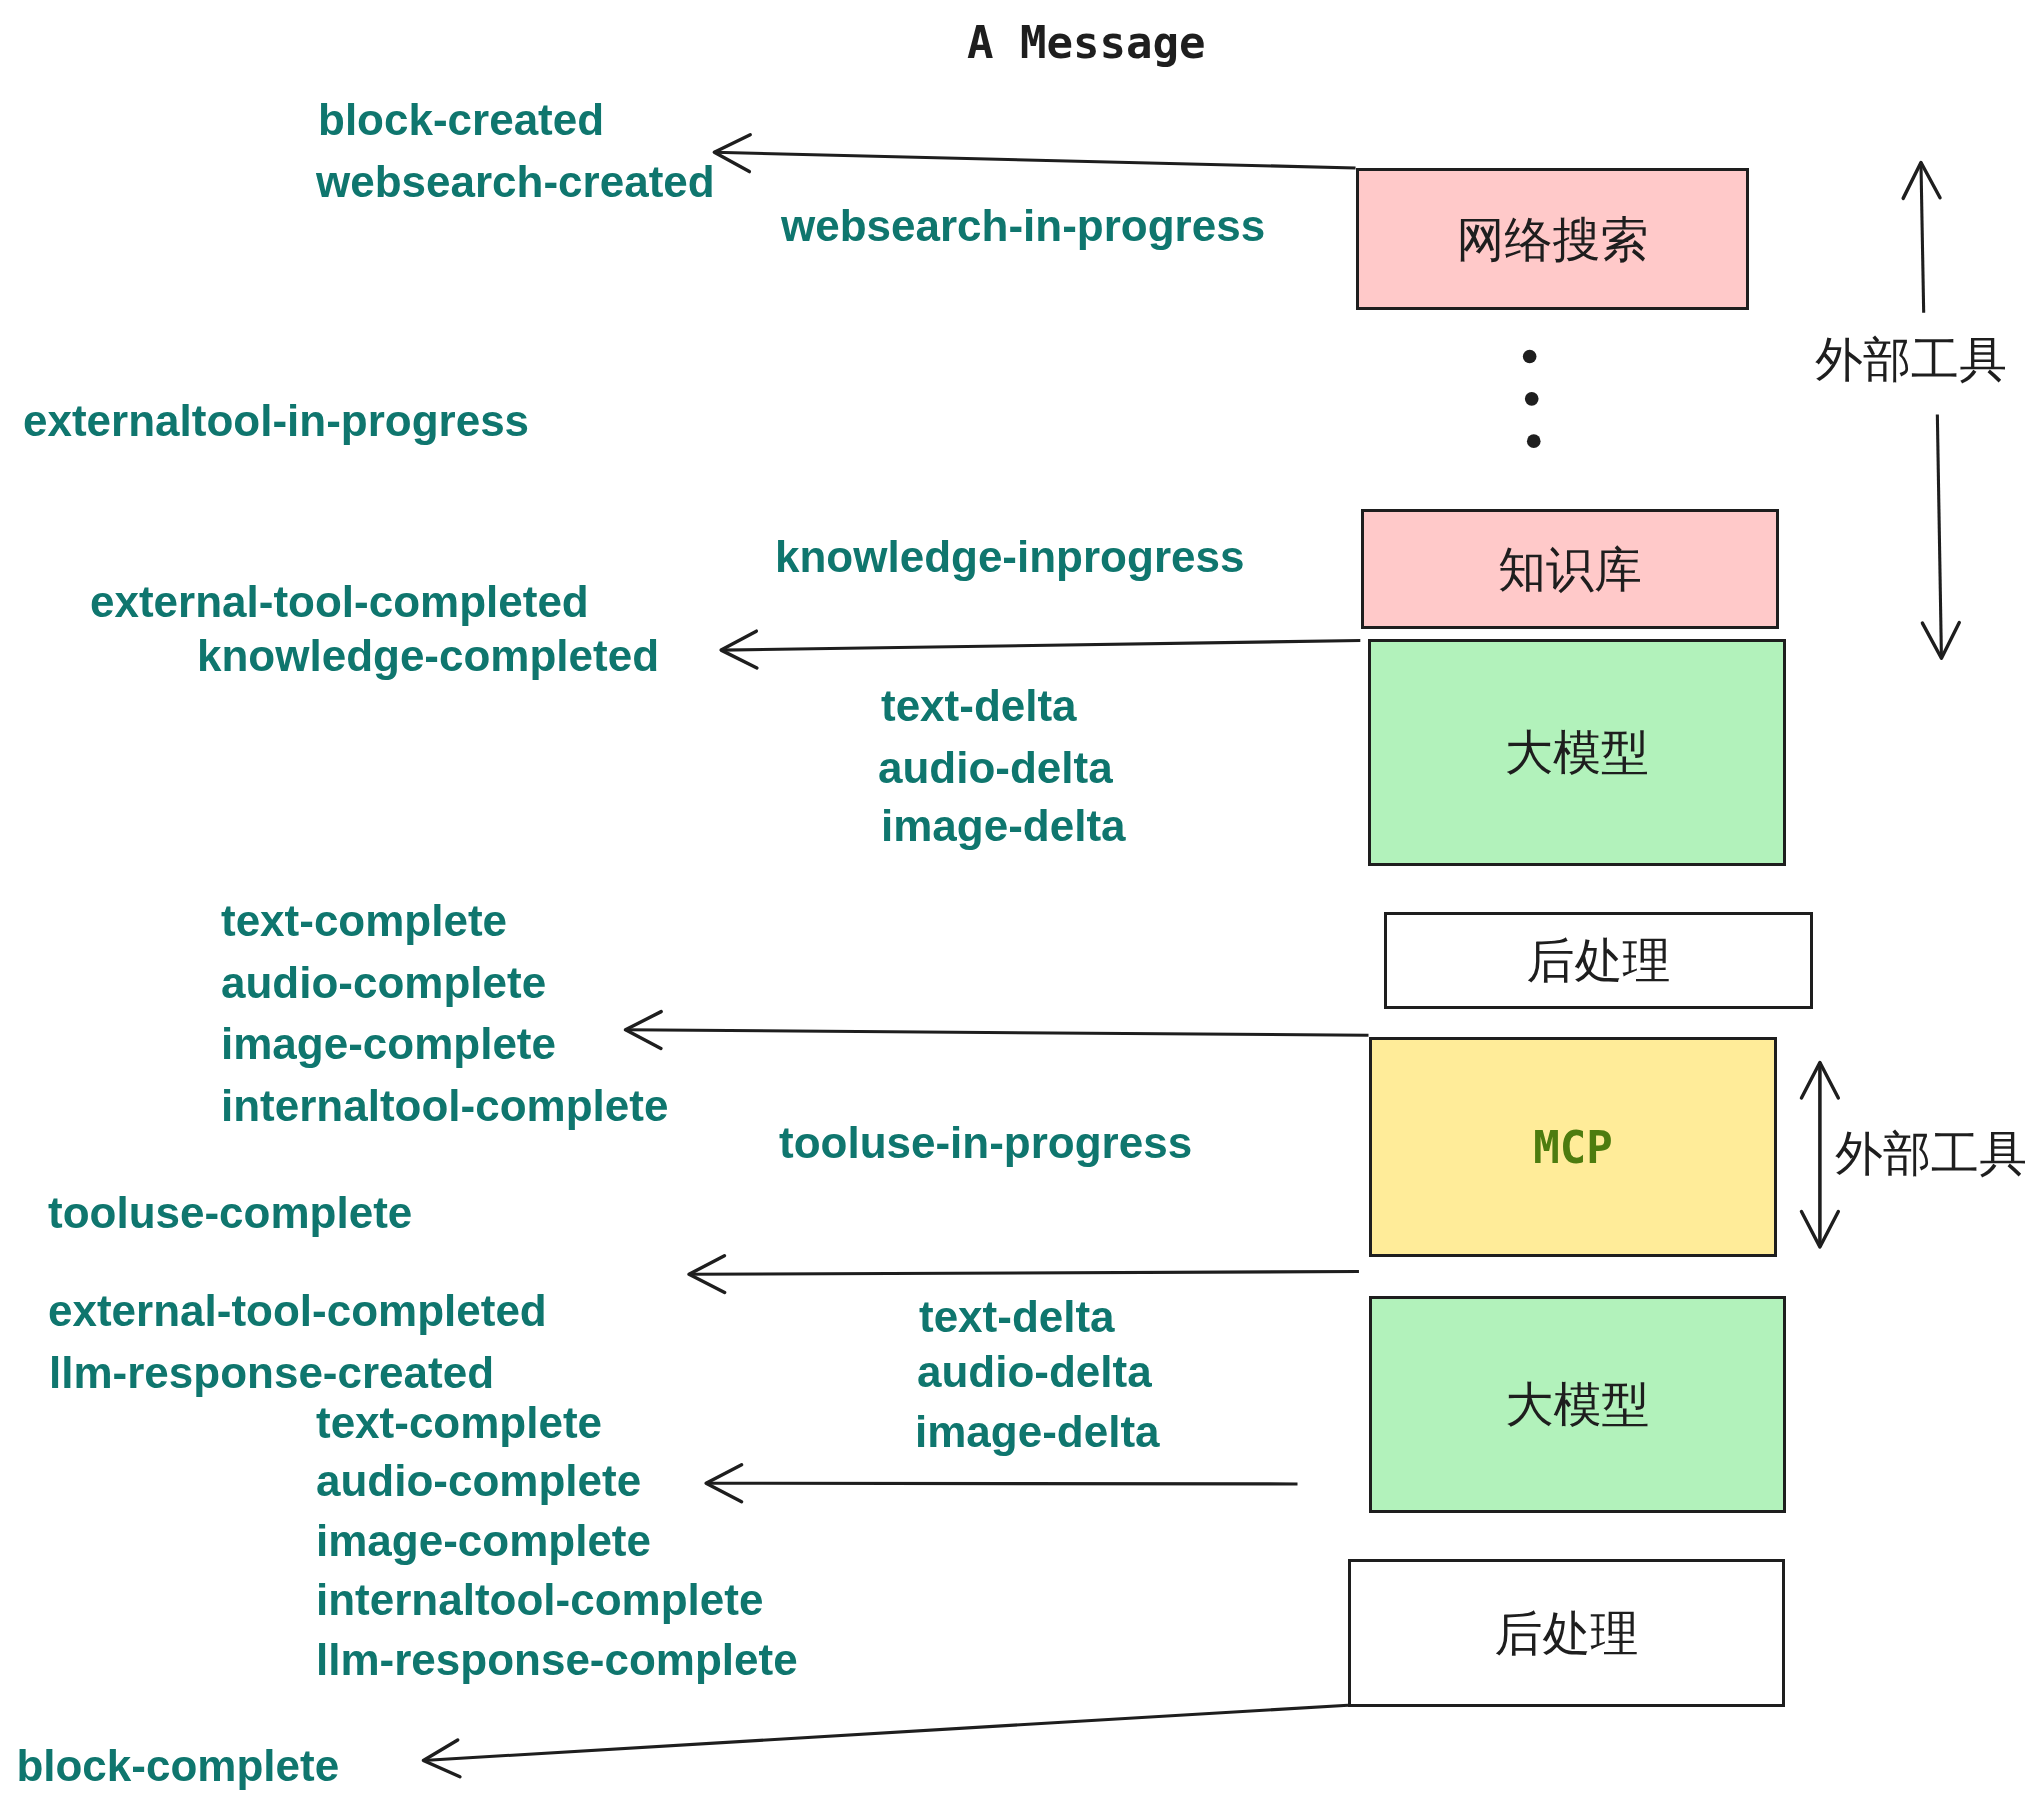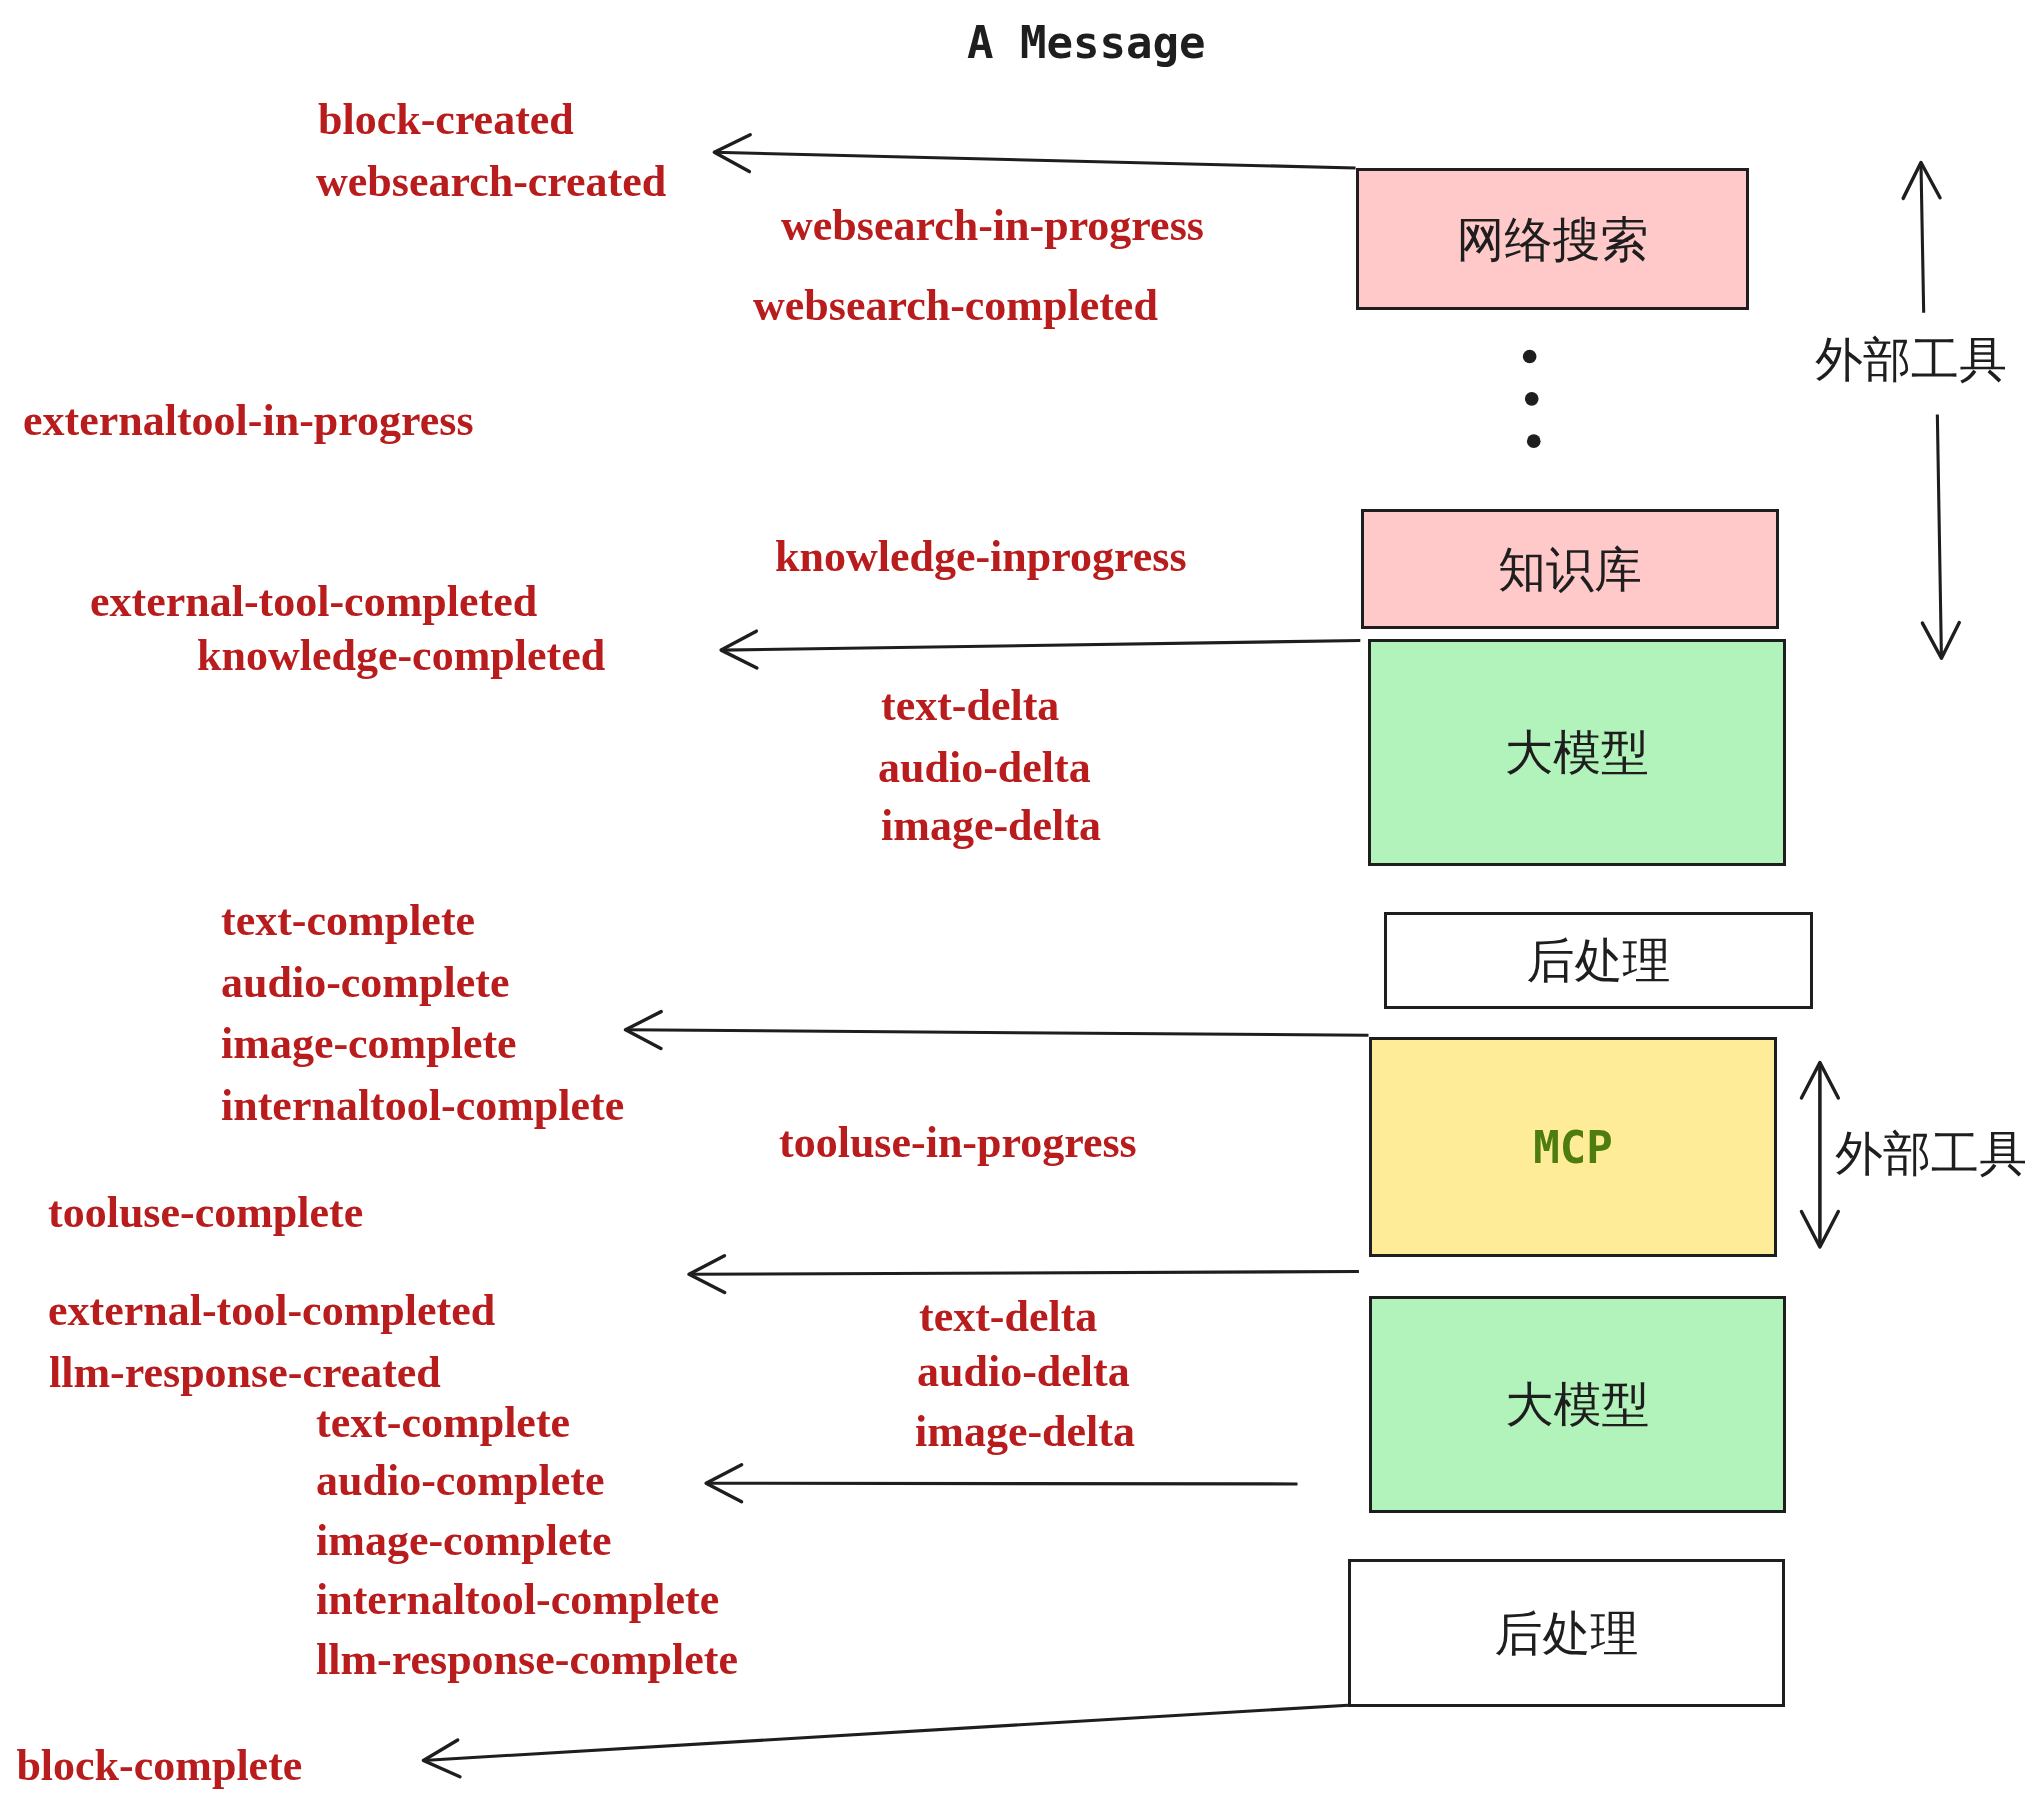--- a/index.html
+++ b/index.html
@@ -7,26 +7,26 @@
     position:relative;
     width:2035px;height:1796px;
     background:#ffffff;
     overflow:hidden;
     font-family:"DejaVu Sans Mono", monospace;
     color:#1e1e1e;
   }
   .arrows{position:absolute;left:0;top:0;width:2035px;height:1796px;}
   .evt{
     position:absolute;
-    font-family:Liberation Serif, serif;
+    font-family:Liberation Sans, sans-serif;
     font-weight:bold;
     font-size:44px;
     line-height:55px;
     white-space:nowrap;
-    color:#b91c1c;
+    color:#0f766e;
   }
   .title{
     position:absolute;
     left:967px;top:15px;
     font-family:"DejaVu Sans Mono", monospace;
     font-weight:bold;
     font-size:44px;line-height:55px;
     white-space:nowrap;
   }
   .box{
@@ -117,21 +117,20 @@
   <div class="box" id="box-post2" style="background: rgb(255, 255, 255);">
     <span class="zh">后处理</span>
   </div>
 
   <div class="side-label" style="left:1815px;top:331px;">外部工具</div>
   <div class="side-label" style="left:1835px;top:1125px;">外部工具</div>
 
   <div class="evt" style="left:318px;top:92px;">block-created</div>
   <div class="evt" style="left:316px;top:154px;">websearch-created</div>
   <div class="evt" style="left:753px;top:198px;margin-left:28px;">websearch-in-progress</div>
-  <div class="evt" style="left:753px;top:278px;">websearch-completed</div>
   <div class="evt" style="left:23px;top:393px;">externaltool-in-progress</div>
   <div class="evt" style="left:775px;top:529px;">knowledge-inprogress</div>
   <div class="evt" style="left:90px;top:574px;">external-tool-completed</div>
   <div class="evt" style="left:197px;top:628px;">knowledge-completed</div>
   <div class="evt" style="left:881px;top:678px;">text-delta</div>
   <div class="evt" style="left:878px;top:740px;">audio-delta</div>
   <div class="evt" style="left:881px;top:798px;">image-delta</div>
   <div class="evt" style="left:221px;top:893px;">text-complete</div>
   <div class="evt" style="left:221px;top:955px;">audio-complete</div>
   <div class="evt" style="left:221px;top:1016px;">image-complete</div>

